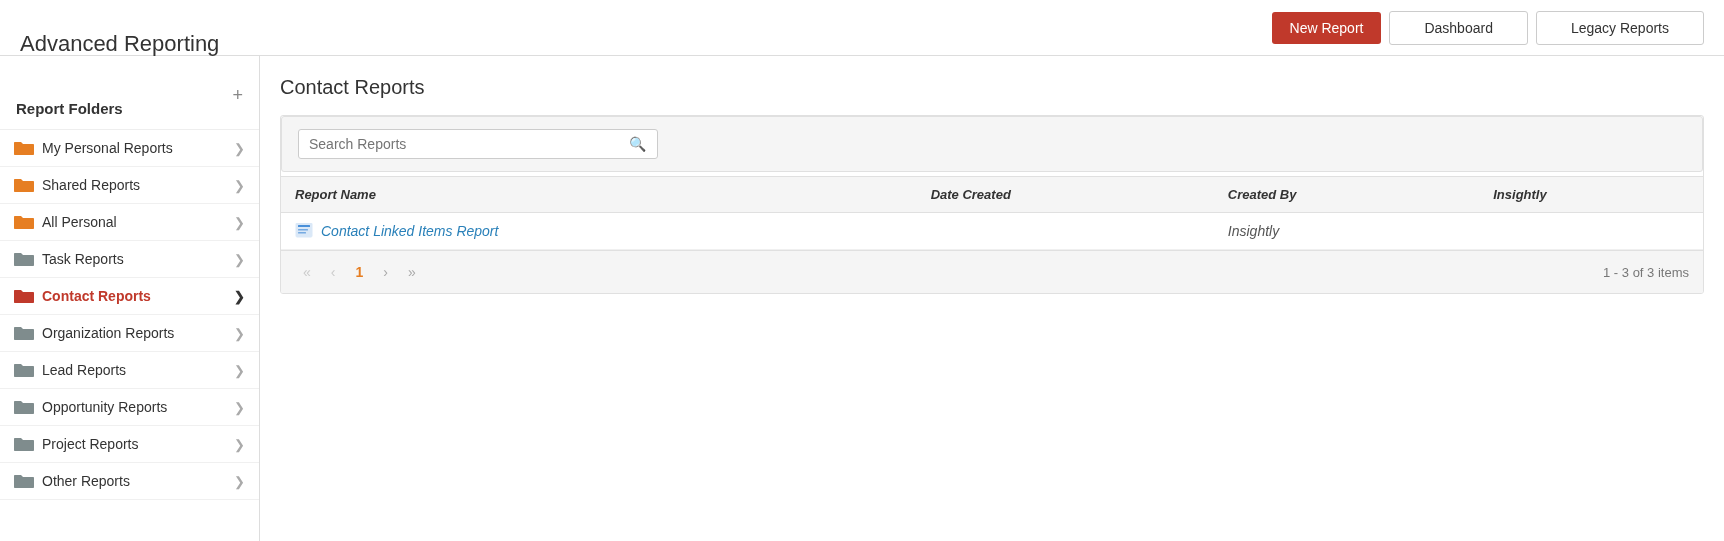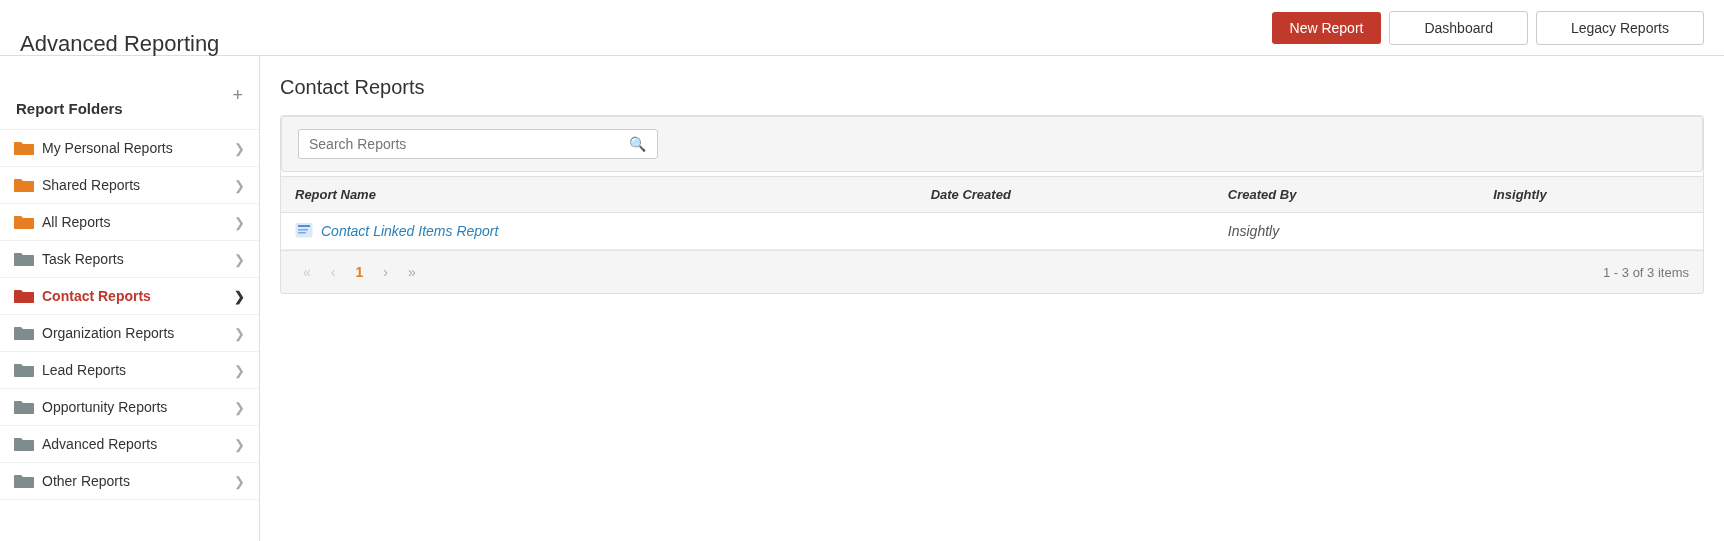--- a/index.html
+++ b/index.html
@@ -283,21 +283,21 @@
         </svg>
         <span class="sidebar-item-label">Shared Reports</span>
       </div>
       <span class="chevron-icon">❯</span>
     </div>
         <div class="sidebar-item folder-orange">
       <div class="sidebar-item-left">
         <svg class="folder-icon" viewBox="0 0 20 16" xmlns="http://www.w3.org/2000/svg">
           <path class="folder-icon-svg" fill="#e67e22" d="M0 3C0 2.4 0.4 2 1 2H7l2 2h10c0.6 0 1 0.4 1 1v9c0 0.6-0.4 1-1 1H1c-0.6 0-1-0.4-1-1V3z"></path>
         </svg>
-        <span class="sidebar-item-label">All Reports</span>
+        <span class="sidebar-item-label">All Personal</span>
       </div>
       <span class="chevron-icon">❯</span>
     </div>
         <div class="sidebar-item folder-gray">
       <div class="sidebar-item-left">
         <svg class="folder-icon" viewBox="0 0 20 16" xmlns="http://www.w3.org/2000/svg">
           <path class="folder-icon-svg" fill="#7f8c8d" d="M0 3C0 2.4 0.4 2 1 2H7l2 2h10c0.6 0 1 0.4 1 1v9c0 0.6-0.4 1-1 1H1c-0.6 0-1-0.4-1-1V3z"></path>
         </svg>
         <span class="sidebar-item-label">Task Reports</span>
       </div>
@@ -337,21 +337,21 @@
         </svg>
         <span class="sidebar-item-label">Opportunity Reports</span>
       </div>
       <span class="chevron-icon">❯</span>
     </div>
         <div class="sidebar-item folder-gray">
       <div class="sidebar-item-left">
         <svg class="folder-icon" viewBox="0 0 20 16" xmlns="http://www.w3.org/2000/svg">
           <path class="folder-icon-svg" fill="#7f8c8d" d="M0 3C0 2.4 0.4 2 1 2H7l2 2h10c0.6 0 1 0.4 1 1v9c0 0.6-0.4 1-1 1H1c-0.6 0-1-0.4-1-1V3z"></path>
         </svg>
-        <span class="sidebar-item-label">Advanced Reports</span>
+        <span class="sidebar-item-label">Project Reports</span>
       </div>
       <span class="chevron-icon">❯</span>
     </div>
         <div class="sidebar-item folder-gray">
       <div class="sidebar-item-left">
         <svg class="folder-icon" viewBox="0 0 20 16" xmlns="http://www.w3.org/2000/svg">
           <path class="folder-icon-svg" fill="#7f8c8d" d="M0 3C0 2.4 0.4 2 1 2H7l2 2h10c0.6 0 1 0.4 1 1v9c0 0.6-0.4 1-1 1H1c-0.6 0-1-0.4-1-1V3z"></path>
         </svg>
         <span class="sidebar-item-label">Other Reports</span>
       </div>

